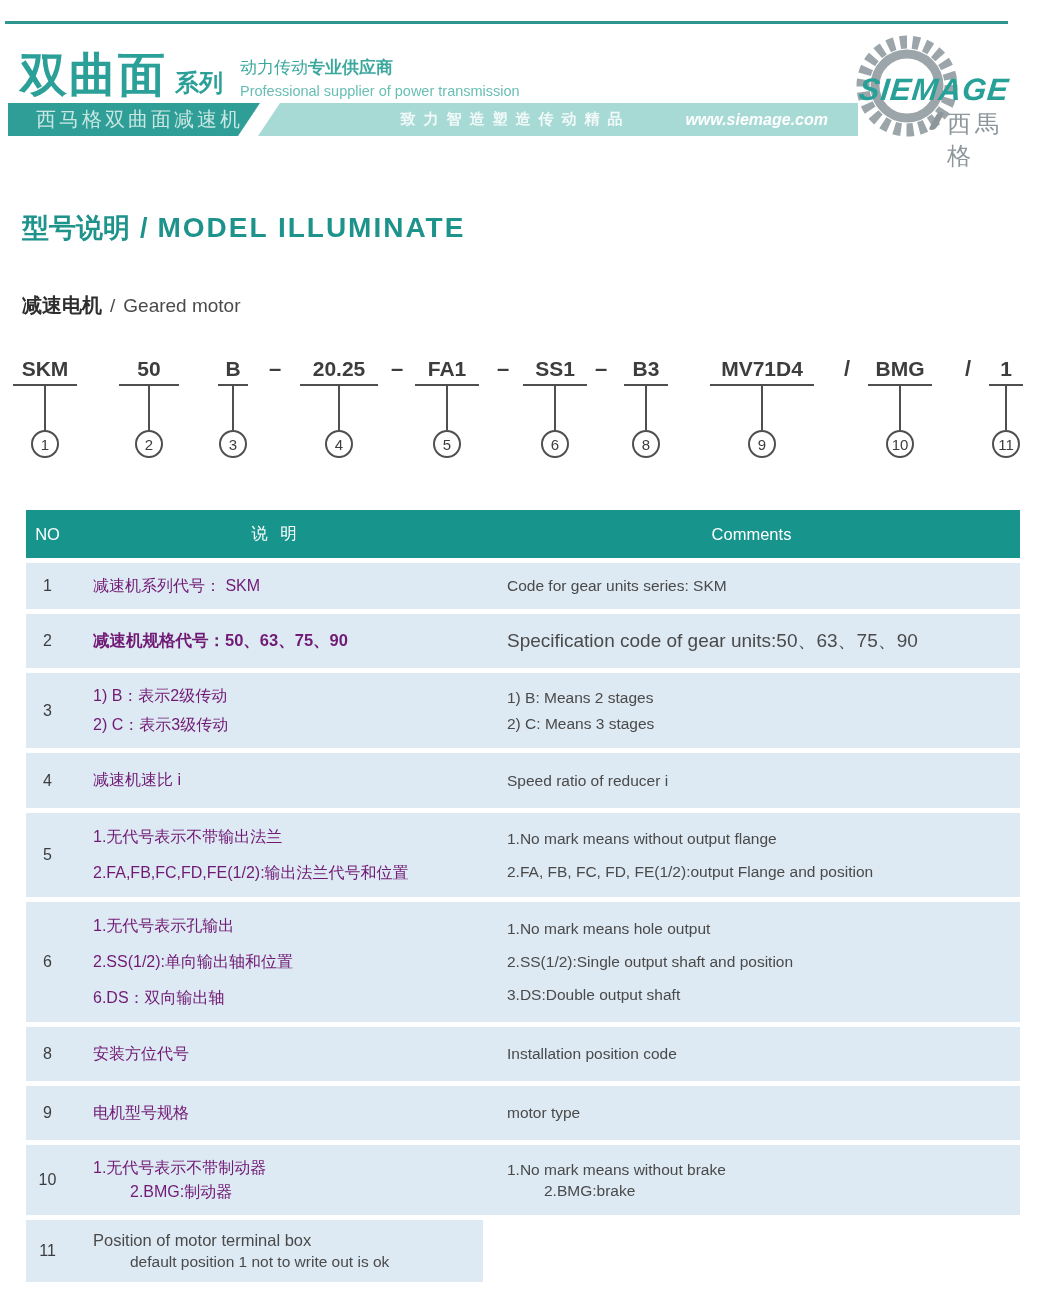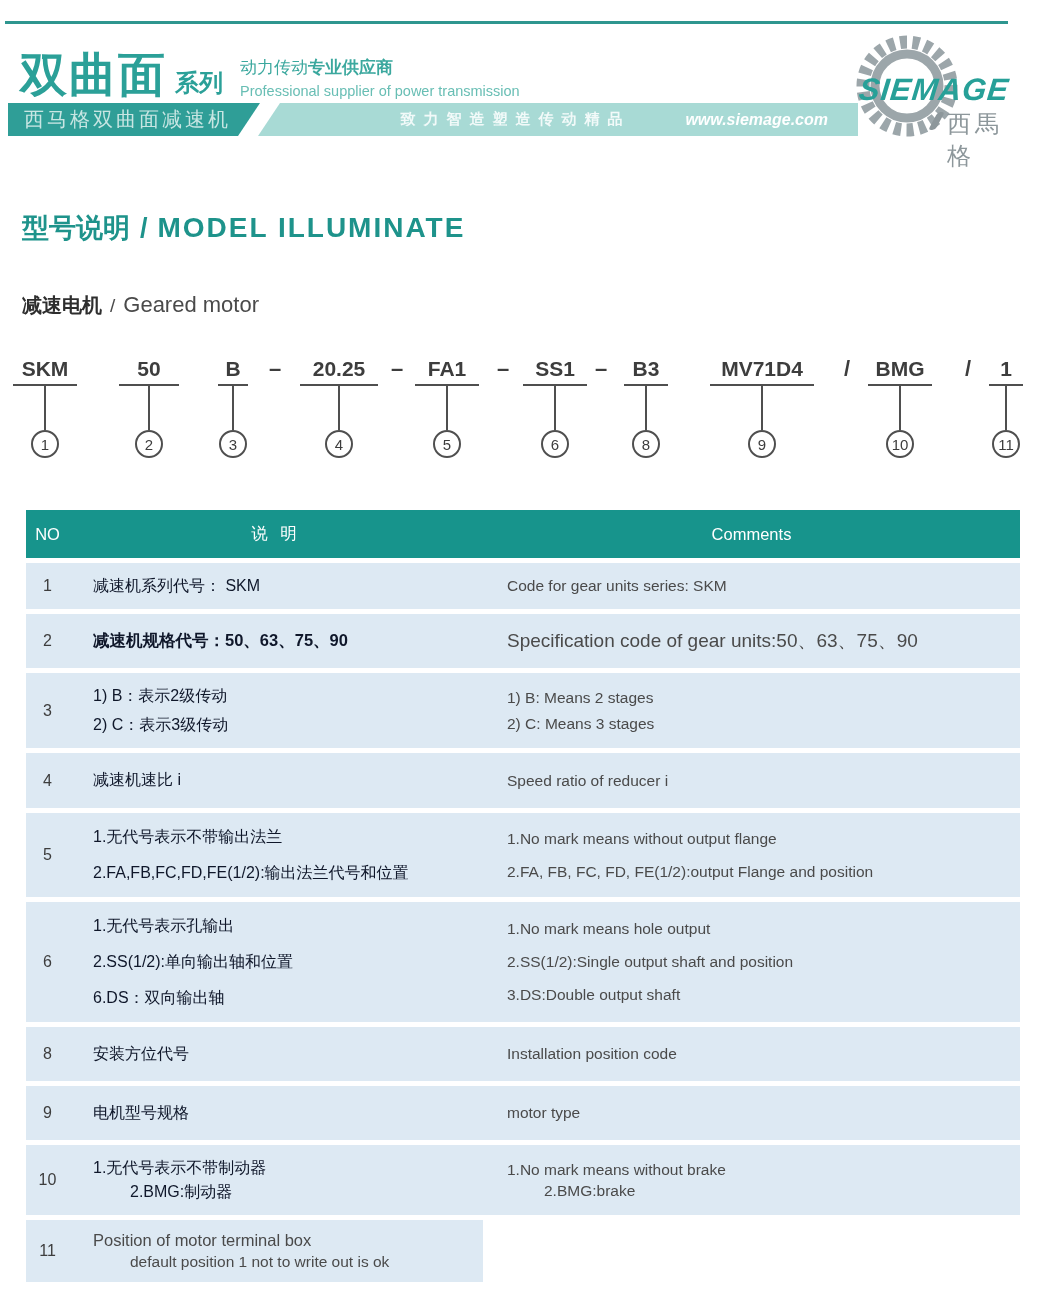--- a/index.html
+++ b/index.html
@@ -20,21 +20,21 @@
   .supplier-cn { font-size:17px; color:#3ba89e; }
   .supplier-cn b { font-weight:bold; }
   .supplier-en { font-size:14.5px; color:#68beb4; margin-top:4px; }
 
   .banner { position:absolute; left:0; top:103px; width:1038px; height:33px; }
   .banner-dark {
     position:absolute; left:8px; top:0; width:252px; height:33px; background:#2f9e97;
     clip-path:polygon(0 0, 100% 0, calc(100% - 22px) 100%, 0 100%);
     display:flex; align-items:center; padding-left:16px;
   }
-  .banner-dark span { font-family:Liberation Mono, monospace; font-size:20px; color:#c8e6e3; letter-spacing:3px; }
+  .banner-dark span { font-family:Liberation Mono, monospace; font-size:20px; color:#c8e6e3; letter-spacing:3px;margin-left:12px; }
   .banner-light {
     position:absolute; left:258px; top:0; width:600px; height:33px; background:#a8dad5;
     clip-path:polygon(22px 0, 100% 0, 100% 100%, 0 100%);
     display:flex; align-items:center; justify-content:flex-end; gap:55px; padding-right:30px;
   }
   .banner-slogan { font-size:15px; font-weight:bold; color:#f2faf9; letter-spacing:8px; }
   .banner-url { font-size:16px; font-weight:bold; font-style:italic; color:#ffffff; }
 
   .logo { position:absolute; left:843px; top:32px; width:185px; height:112px; }
   .logo-gear { position:absolute; left:0; top:0; }
@@ -49,21 +49,21 @@
 
   
   .section-title { position:absolute; left:22px; top:210px; display:flex; align-items:baseline; gap:10px; color:#1e938b; }
   .section-title .cn { font-size:27px; font-weight:bold;text-align:center; }
   .section-title .sep { font-size:27px; font-weight:bold; }
   .section-title .en { font-size:28px; font-weight:bold; letter-spacing:2px; }
 
   .subtitle { position:absolute; left:22px; top:292px; display:flex; align-items:baseline; gap:8px; }
   .subtitle .cn { font-size:20px; font-weight:bold; color:#2e2e2e; }
   .subtitle .sep { font-size:19px; color:#4a4a4a; }
-  .subtitle .en { font-size:22px; color:#4a4a4a; }
+  .subtitle .en { font-size:19px; color:#4a4a4a; }
 
   
   .code-diagram { position:absolute; left:0; top:356px; width:1038px; height:110px; }
   .mc-item { position:absolute; top:0; display:flex; flex-direction:column; align-items:center; }
   .mc-text { font-size:21px; font-weight:bold; color:#3d3d3d; height:28px; line-height:26px; white-space:nowrap; }
   .mc-underline { width:100%; height:0; border-bottom:2px solid #4f4f4f; }
   .mc-vline { width:2px; height:44px; background:#4f4f4f; }
   .mc-circle {
     width:28px; height:28px; border:2px solid #4f4f4f; border-radius:50%;
     display:flex; align-items:center; justify-content:center;
@@ -75,21 +75,21 @@
   .spec-table {
     position:absolute; left:26px; top:510px; width:994px;
     display:grid; grid-template-columns:43px 414px 1fr;
     grid-template-rows:48px 46px 54px 75px 55px 84px 120px 54px 54px 70px 62px;
     gap:5px 0; background:#ffffff;
   }
   .th { background:#17948c; color:#ffffff; display:flex; align-items:center; justify-content:center; font-size:16.5px; }
   .th-desc { letter-spacing:4px; }
   .cell { background:#dde9f3; display:flex; flex-direction:column; justify-content:center; }
   .cell-no { align-items:center; font-size:16px; color:#3d3d3d; }
-  .cell-desc { padding-left:24px; font-size:16px; color:#0f172a; }
+  .cell-desc { padding-left:24px; font-size:16px; color:#701a75; }
   .cell-comm { padding-left:24px; font-size:15.5px; color:#4a4a4a; }
   .line + .line { margin-top:8px; }
   .gap-lg .line + .line { margin-top:15px; }
   .gap-xs .line + .line { margin-top:3px;margin-left:37px; }
   .bold { font-weight:bold; }
   .big { font-size:19px; }
   .md { font-size:16.5px; }
 </style>
 </head>
 <body>

